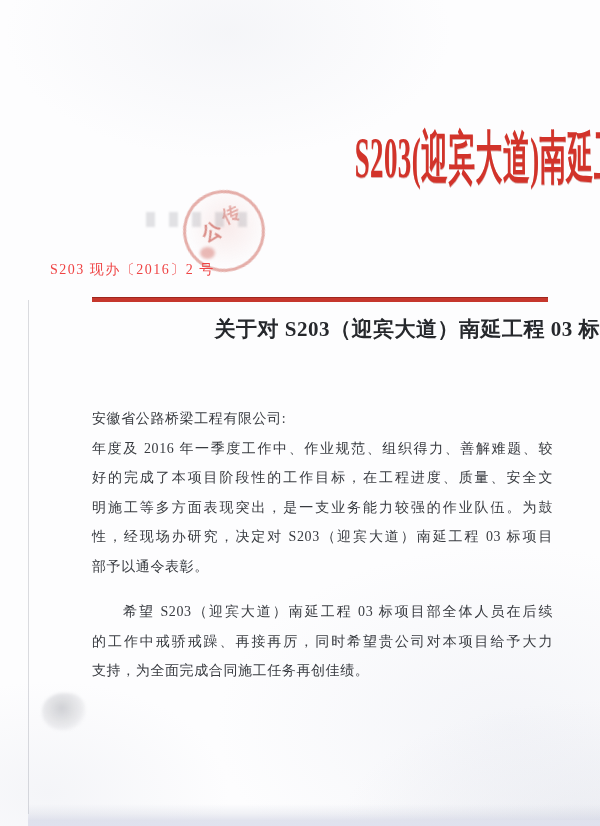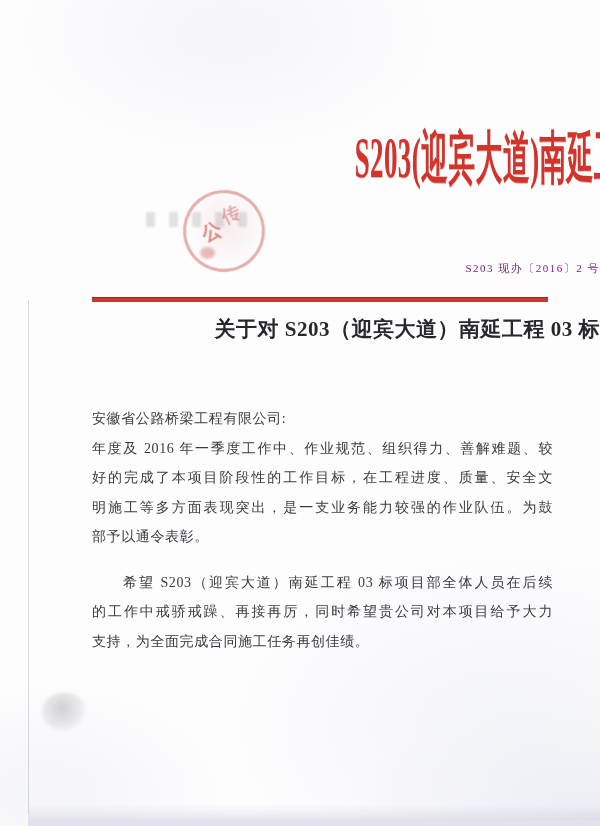--- a/index.html
+++ b/index.html
@@ -75,22 +75,22 @@
   .ghost-print {
     position:absolute; left:146px; top:212px; width:112px; height:15px;
     background:repeating-linear-gradient(90deg,
       rgba(125,126,136,0.40) 0 9px, transparent 9px 23px);
     filter:blur(1px); opacity:0.55;
   }
 
   
   .doc-number {
     position:absolute; left:50px; width:550px; top:261px;
-    text-align:right; font-size:11px; letter-spacing:1.5px;
-    color:#701a75;
+    text-align:left; font-size:14px; letter-spacing:1.5px;
+    color:#ef4444;
   }
 
   
   .red-rule {
     position:absolute; left:92px; top:297px; width:456px; height:5px;
     background:#c6372d; box-shadow:inset 0 1px 0 rgba(130,26,20,0.6);
   }
 
   
   .doc-title {
@@ -138,20 +138,21 @@
 
   <div class="doc-title">
     <div>关于对 S203（迎宾大道）南延工程 03 标</div>
   </div>
 
   <div class="body-text">
     <div class="bline">安徽省公路桥梁工程有限公司:</div>
     <div class="bline jlast">年度及 2016 年一季度工作中、作业规范、组织得力、善解难题、较</div>
     <div class="bline jlast">好的完成了本项目阶段性的工作目标，在工程进度、质量、安全文</div>
     <div class="bline jlast">明施工等多方面表现突出，是一支业务能力较强的作业队伍。为鼓</div>
+    <div class="bline jlast">性，经现场办研究，决定对 S203（迎宾大道）南延工程 03 标项目</div>
     <div class="bline">部予以通令表彰。</div>
     <div class="bline jlast indent pgap">希望 S203（迎宾大道）南延工程 03 标项目部全体人员在后续</div>
     <div class="bline jlast">的工作中戒骄戒躁、再接再厉，同时希望贵公司对本项目给予大力</div>
     <div class="bline">支持，为全面完成合同施工任务再创佳绩。</div>
   </div>
 
   <div class="smudge"></div>
   <div class="paper-edge-line"></div>
   <div class="bottom-right-wash"></div>
   <div class="bottom-shadow"></div>

